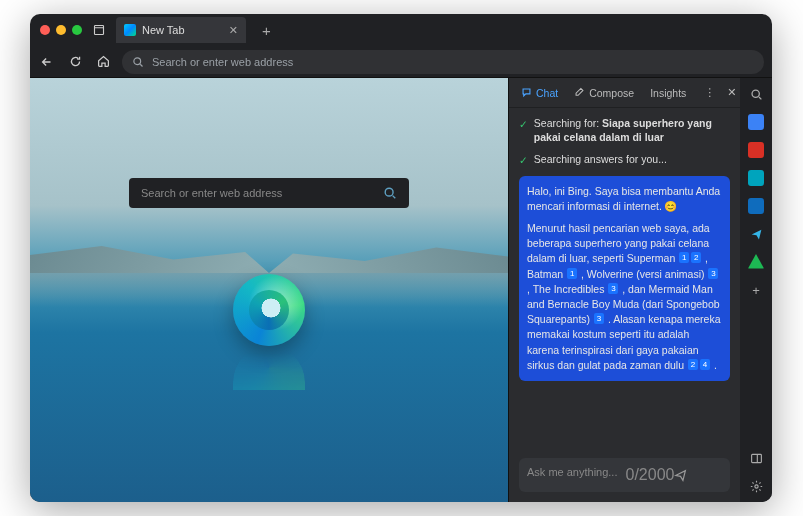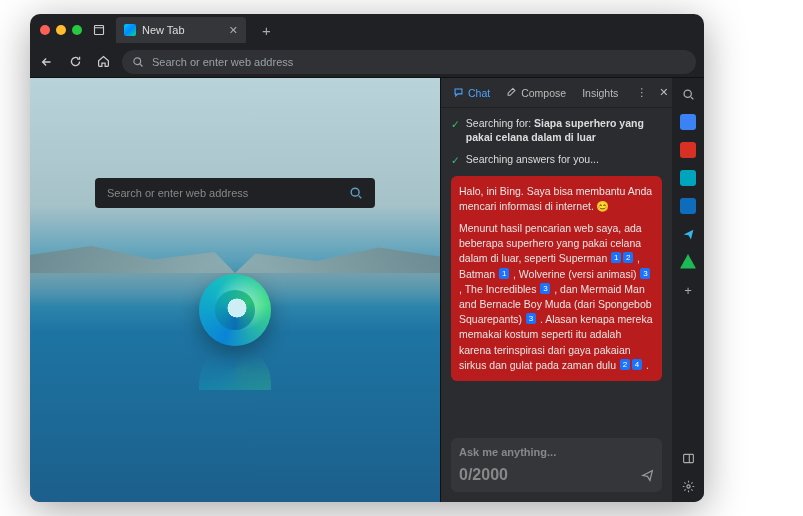--- a/index.html
+++ b/index.html
@@ -2,21 +2,21 @@
 <html><head>
 <meta charset="utf-8">
 <style>
 * { margin: 0; padding: 0; box-sizing: border-box; }
 body {
   width: 803px; height: 516px;
   background: #fff; font-family: -apple-system, "Segoe UI", sans-serif;
   overflow: hidden; font-size: 11px; color: #e8e8e8;
 }
 .window {
-  position: absolute; left: 30px; top: 14px; width: 674px; height: 488px;
+  position: absolute; left: 30px; top: 14px; width: 742px; height: 488px;
   background: #202124; border-radius: 10px; overflow: hidden;
   box-shadow: 0 8px 40px rgba(0,0,0,.35);
   display: flex; flex-direction: column;
 }
 
 
 .titlebar {
   height: 32px; display: flex; align-items: center; padding: 0 10px; gap: 10px;
 }
 .traffic { display: flex; gap: 6px; }
@@ -89,27 +89,27 @@
 .pclose,.pmore{color:#bbb;padding:0 4px}
 .pbody{flex:1;overflow:hidden;padding:8px 10px;display:flex;flex-direction:column;gap:8px}
 .user-bubble{
   align-self:flex-end;max-width:88%;background:#1a73ff;color:#fff;border-radius:6px;
   padding:6px 8px;font-size:10.5px;line-height:1.35;
 }
 .statusline{display:flex;align-items:flex-start;gap:6px;font-size:10.5px;color:#ddd;line-height:1.35}
 .check{color:#35c46f;flex-shrink:0;margin-top:1px}
 .statusline b{font-weight:600}
 .answer{
-  background:#b91c1c;border-radius:6px;padding:8px;font-size:10.5px;line-height:1.45;color:#e6e6e6;
+  background:#1d4ed8;border-radius:6px;padding:8px;font-size:10.5px;line-height:1.45;color:#e6e6e6;
   display:flex;flex-direction:column;gap:7px;
 }
 .cite{display:inline-block;min-width:10px;height:11px;padding:0 2px;background:#1a73ff;color:#fff;border-radius:2px;font-size:8px;line-height:11px;text-align:center;vertical-align:text-top;margin:0 1px}
 .inputbox{
   margin:0 10px 10px;background:#34363a;border-radius:6px;padding:8px;
-  display:flex;flex-direction:column;gap:8px;font-weight:bold;
+  display:flex;flex-direction:row;gap:8px;
 }
 .inputbox .ph{color:#888;font-size:11px}
 .inputrow{display:flex;align-items:center;justify-content:space-between;color:#888;font-size:16px}
 
 
 .rail{
   width:32px;background:#202124;display:flex;flex-direction:column;align-items:center;gap:12px;padding:8px 0;
 }
 .rail .ri{width:16px;height:16px;border-radius:3px}
 .ri.search{background:none;color:#aaa;display:flex;align-items:center;justify-content:center}

